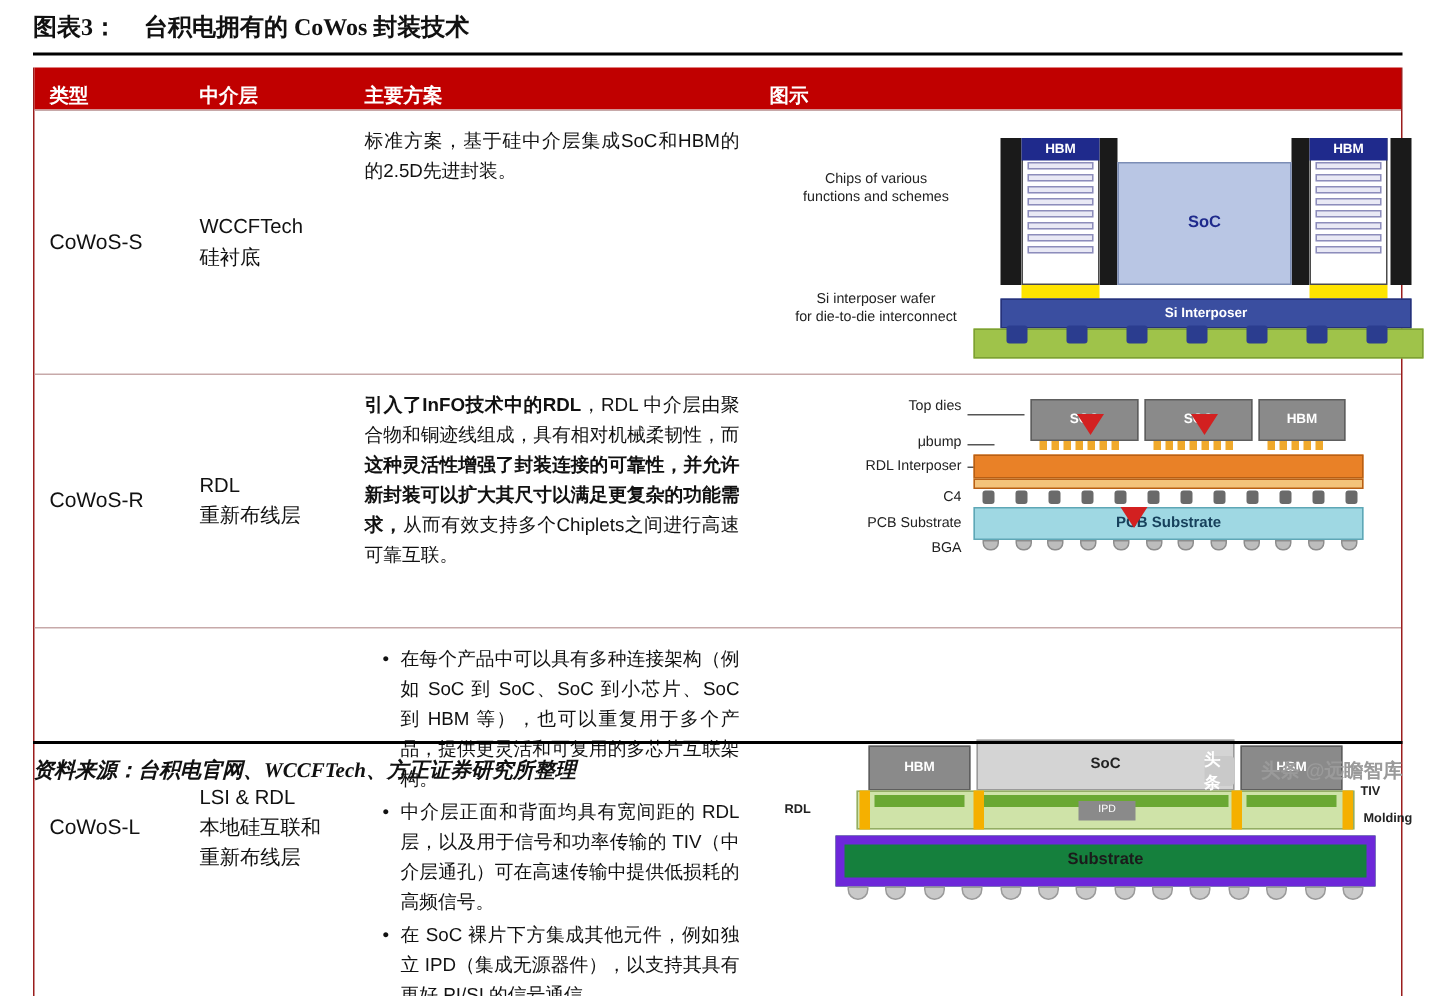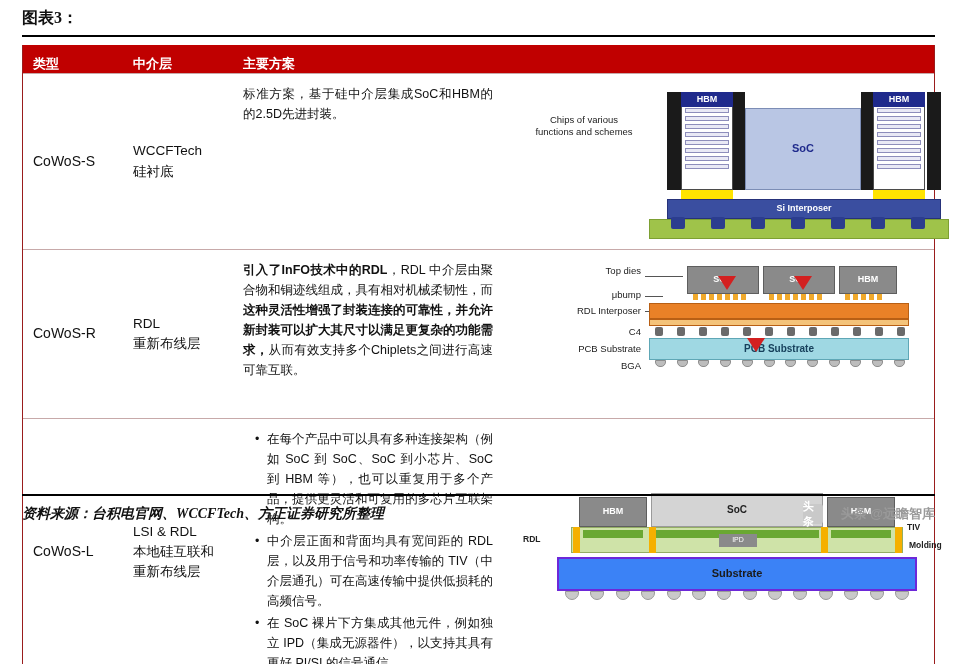--- a/index.html
+++ b/index.html
@@ -216,21 +216,21 @@
     background: #cfe3a8; border: 1px solid #93ad64; box-sizing: border-box;
   }
   .fig3 .greenstrip { position: absolute; top: 53px; height: 8px; background: #6aa832; }
   .fig3 .ipd {
     position: absolute; left: 210px; top: 57px; width: 38px; height: 13px; background: #8a8a8a;
     color: #fff; font-size: 7px; display: flex; align-items: center; justify-content: center;
   }
   .fig3 .tiv { position: absolute; top: 50px; width: 7px; height: 26px; background: #f5b000; }
   .fig3 .subst {
     position: absolute; left: 48px; top: 80px; width: 360px; height: 34px;
-    background: #3b82f6; border: 2px solid #6d28d9; box-sizing: border-box;
+    background: #15803d; border: 6px solid #6d28d9; box-sizing: border-box;
     color: #1b1b1b; font-size: 11px; font-weight: bold; display: flex; align-items: center; justify-content: center;
   }
   .fig3 .ballrow { position: absolute; left: 56px; top: 114px; width: 344px; display: flex; justify-content: space-between; }
   .fig3 .ballrow i { width: 14px; height: 9px; background: #c9c9c9; border: 1px solid #9a9a9a; border-radius: 0 0 7px 7px; display: block; box-sizing: border-box; }
   .fig3 .lbl { position: absolute; font-size: 8.5px; font-weight: bold; color: #222; }
   .fig3 .lbl.rdl { left: 14px; top: 56px; }
   .fig3 .lbl.tivlbl { left: 398px; top: 44px; }
   .fig3 .lbl.moldlbl { left: 400px; top: 62px; }
 
   
@@ -263,39 +263,43 @@
     display: flex; align-items: center; justify-content: center;
   }
 </style>
 </head>
 <body>
 
 <div class="page">
 
   <div class="title-row">
     <span class="title-label">图表3：</span>
+    <span class="title-text">台积电拥有的 CoWos 封装技术</span>
   </div>
 
   <div class="table">
 
     <div class="thead">
       <div class="th c1">类型</div>
       <div class="th c2">中介层</div>
       <div class="th c3">主要方案</div>
+      <div class="th c4">图示</div>
     </div>
 
     <div class="trow" style="min-height:175px;">
       <div class="td type c1">CoWoS-S</div>
       <div class="td layer c2" style="white-space:pre-line;">WCCFTech
 硅衬底</div>
       <div class="td desc c3">标准方案，基于硅中介层集成SoC和HBM的的2.5D先进封装。</div>
       <div class="td fig c4">
         <div class="fig-box fig1">
           <div class="lbl chips" style="white-space:pre-line;">Chips of various
 functions and schemes</div>
+          <div class="lbl siw" style="white-space:pre-line;">Si interposer wafer
+for die-to-die interconnect</div>
 
           <div class="blackbar-l"></div>
           <div class="blackbar-m1"></div>
           <div class="blackbar-m2"></div>
           <div class="blackbar-r"></div>
 
           <div class="hbm-l"></div>
           <div class="hbm-r"></div>
           <div class="hbm-top l">HBM</div>
           <div class="hbm-top r">HBM</div>

